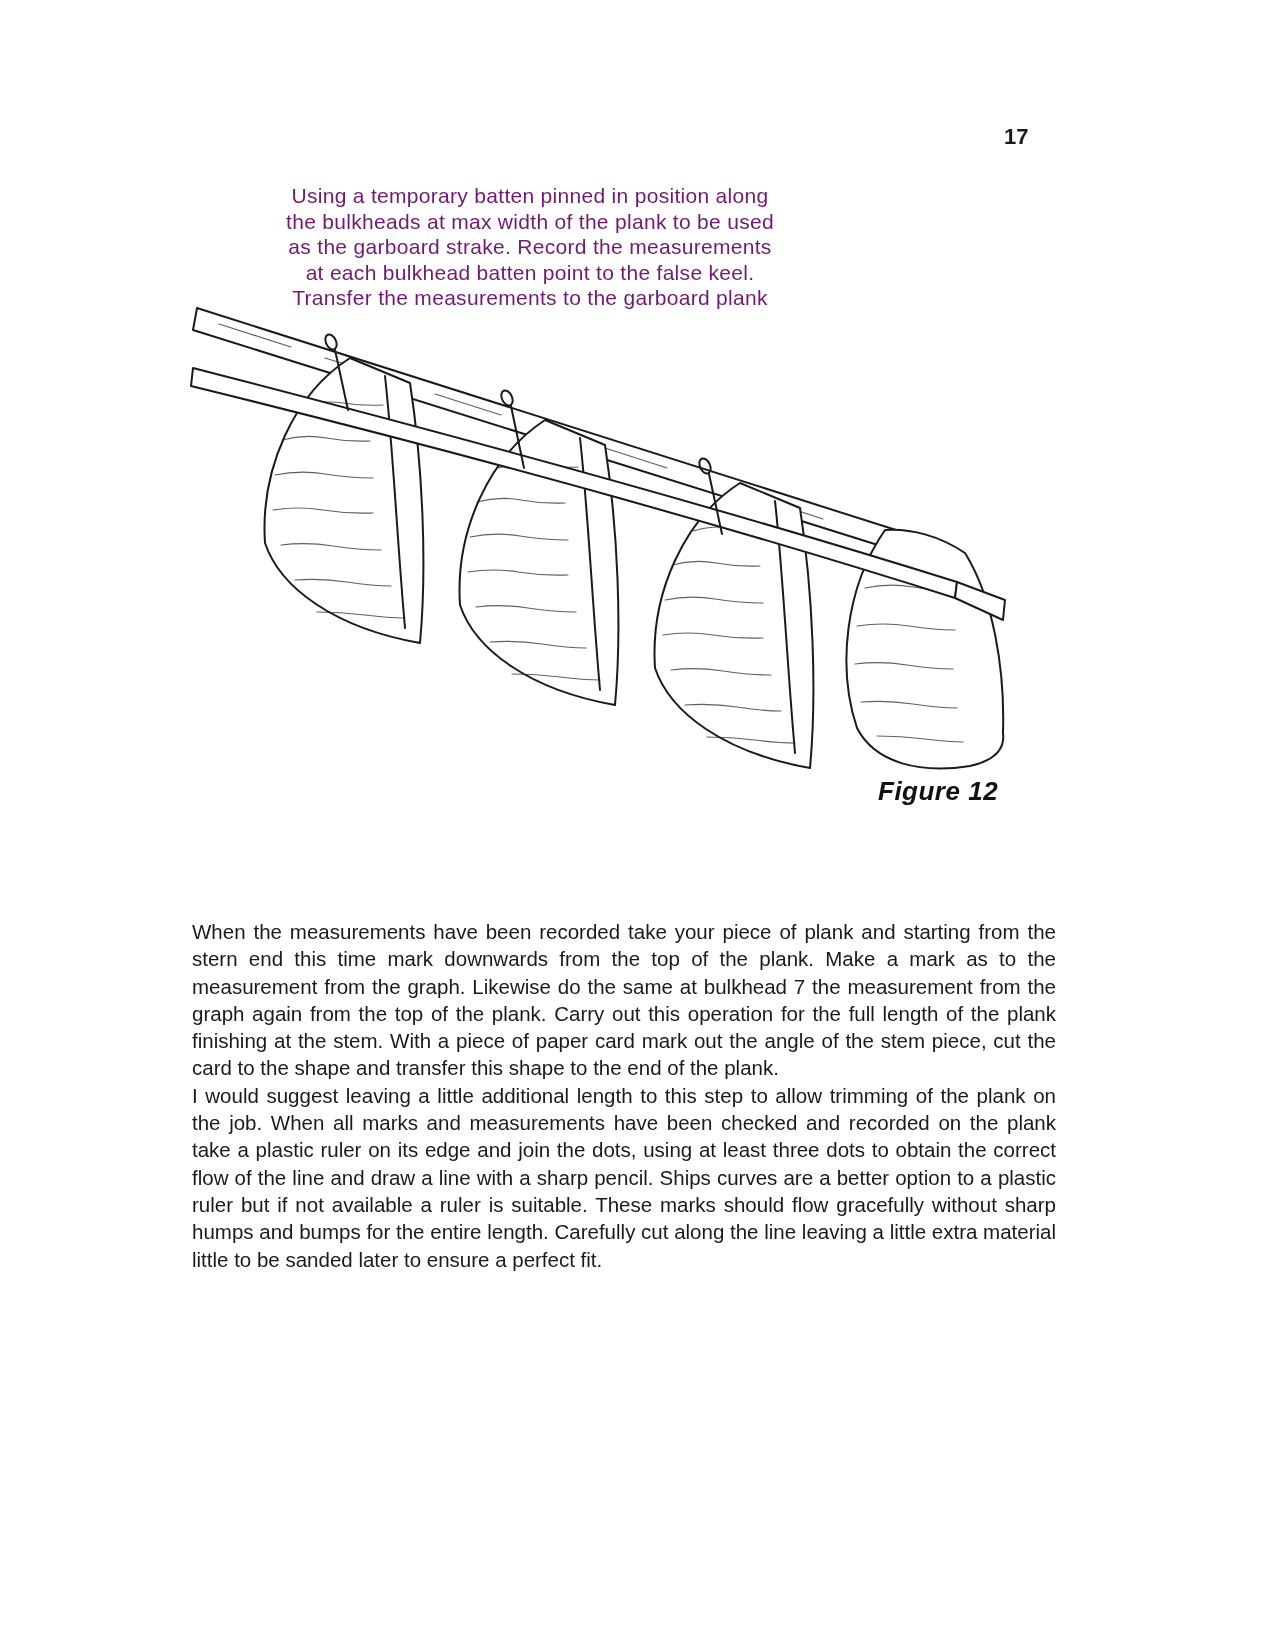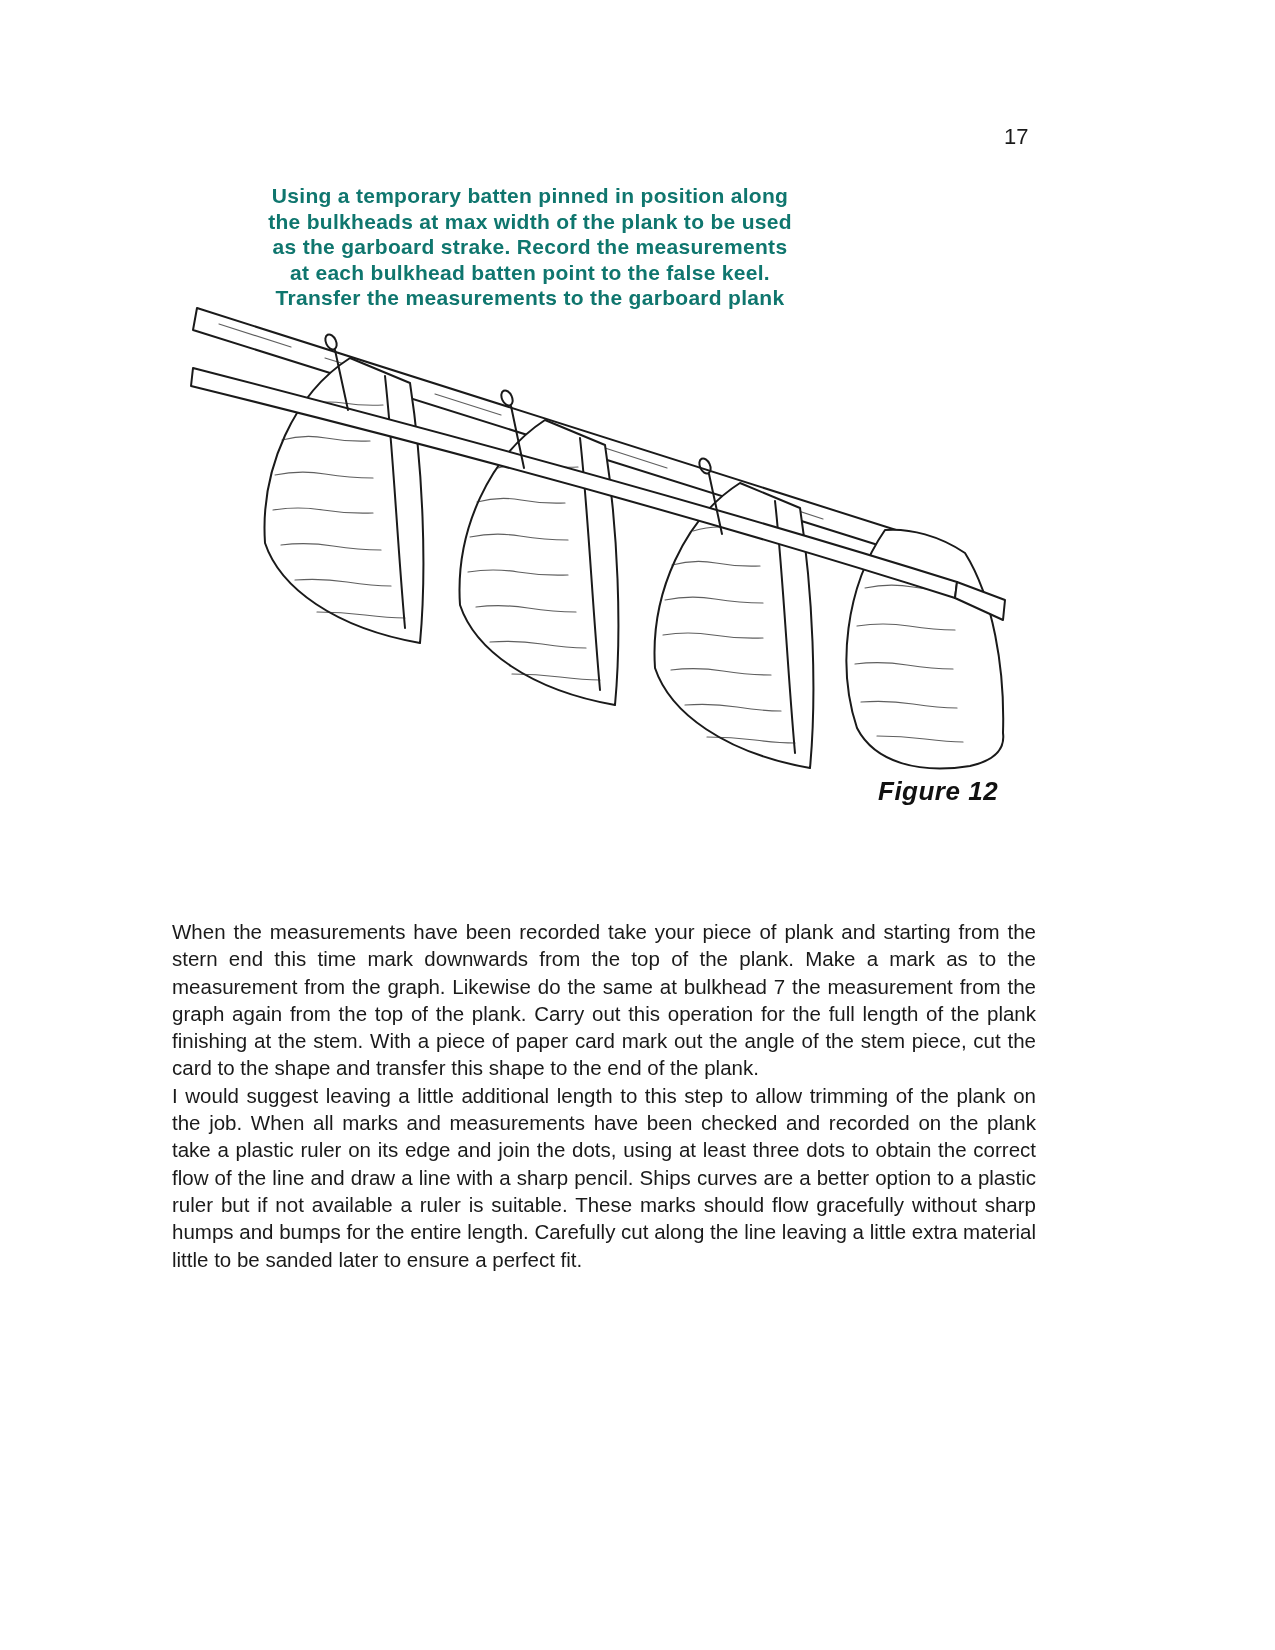--- a/index.html
+++ b/index.html
@@ -7,44 +7,44 @@
     position:relative;
     width:1275px;height:1650px;
     margin:0 auto;
     background:#ffffff;
     font-family:"Liberation Sans", sans-serif;
     color:#1a1a1a;
     overflow:hidden;
   }
   .page-number{
     position:absolute;left:1004px;top:124px;
-    font-size:22px;font-weight:normal;
+    font-size:22px;font-weight:bold;
   }
   .caption{
     position:absolute;
-    font-weight:bold;
+    font-weight:normal;
     font-size:21px;
     line-height:25.5px;
     text-align:center;
     white-space:pre-line;
     letter-spacing:.3px;
-    color:#0f766e;
+    color:#701a75;
   }
   .caption-top{left:190px;top:183px;width:680px;}
   .caption-bottom{left:178px;top:646px;width:490px;}
   .figure{
     position:absolute;left:185px;top:298px;width:840px;height:490px;
   }
   .figure-label{
     position:absolute;left:878px;top:776px;
     font-size:26px;font-weight:bold;font-style:italic;
     letter-spacing:.5px;color:#111;
   }
   .body-text{
-    position:absolute;left:172px;top:918px;width:864px;
+    position:absolute;left:192px;top:918px;width:864px;
     font-size:20.5px;line-height:27.3px;
     text-align:justify;
   }
   .body-text p{margin:0;padding:0;}
   .watermark{
     position:absolute;left:22px;top:1368px;width:1190px;height:205px;
   }
   svg .ink{stroke:#1a1a1a;fill:none;stroke-width:2;stroke-linecap:round;stroke-linejoin:round;}
   svg .ink-fill{stroke:#1a1a1a;fill:#ffffff;stroke-width:2;stroke-linejoin:round;}
   svg .grain{stroke:#2a2a2a;fill:none;stroke-width:1.2;opacity:.75;stroke-linecap:round;}

